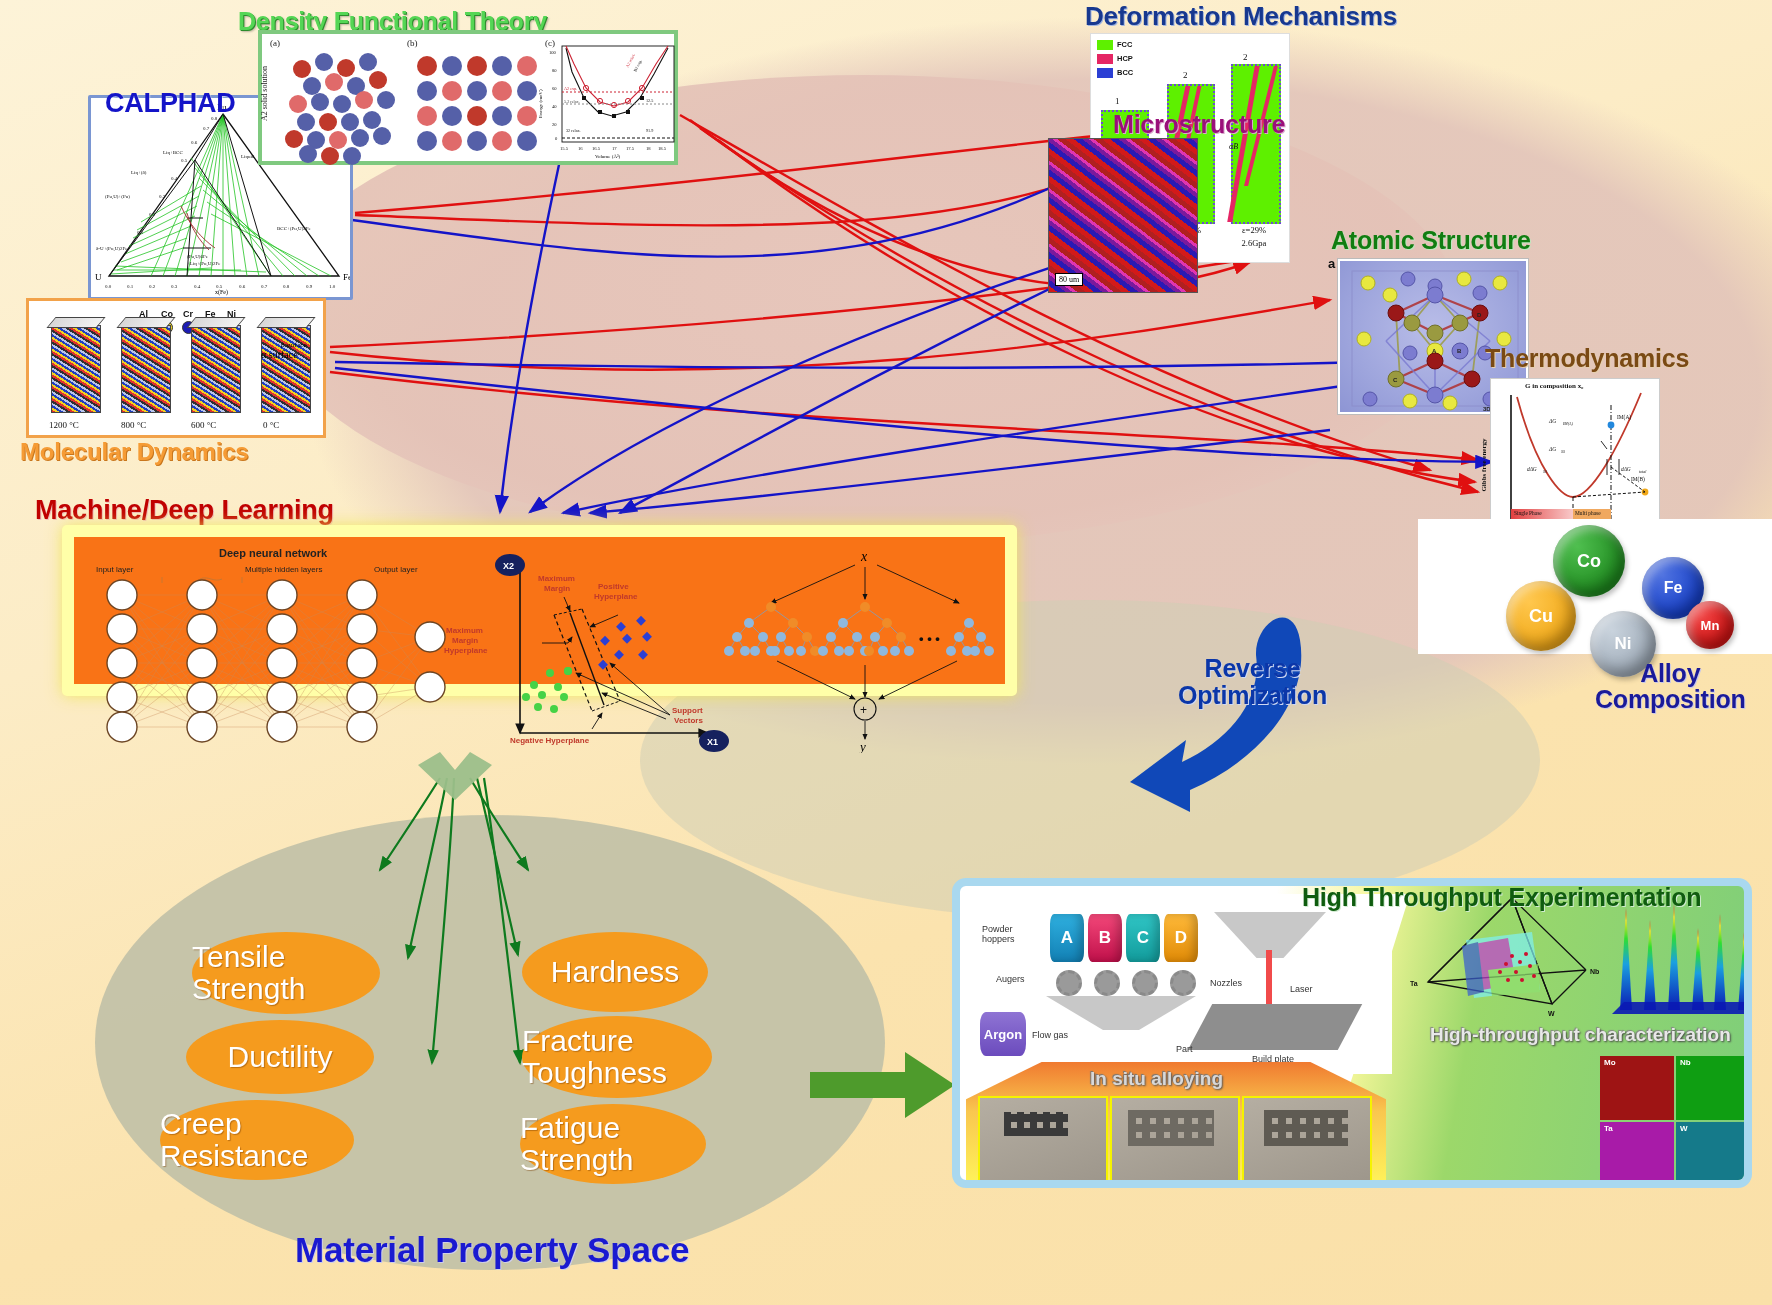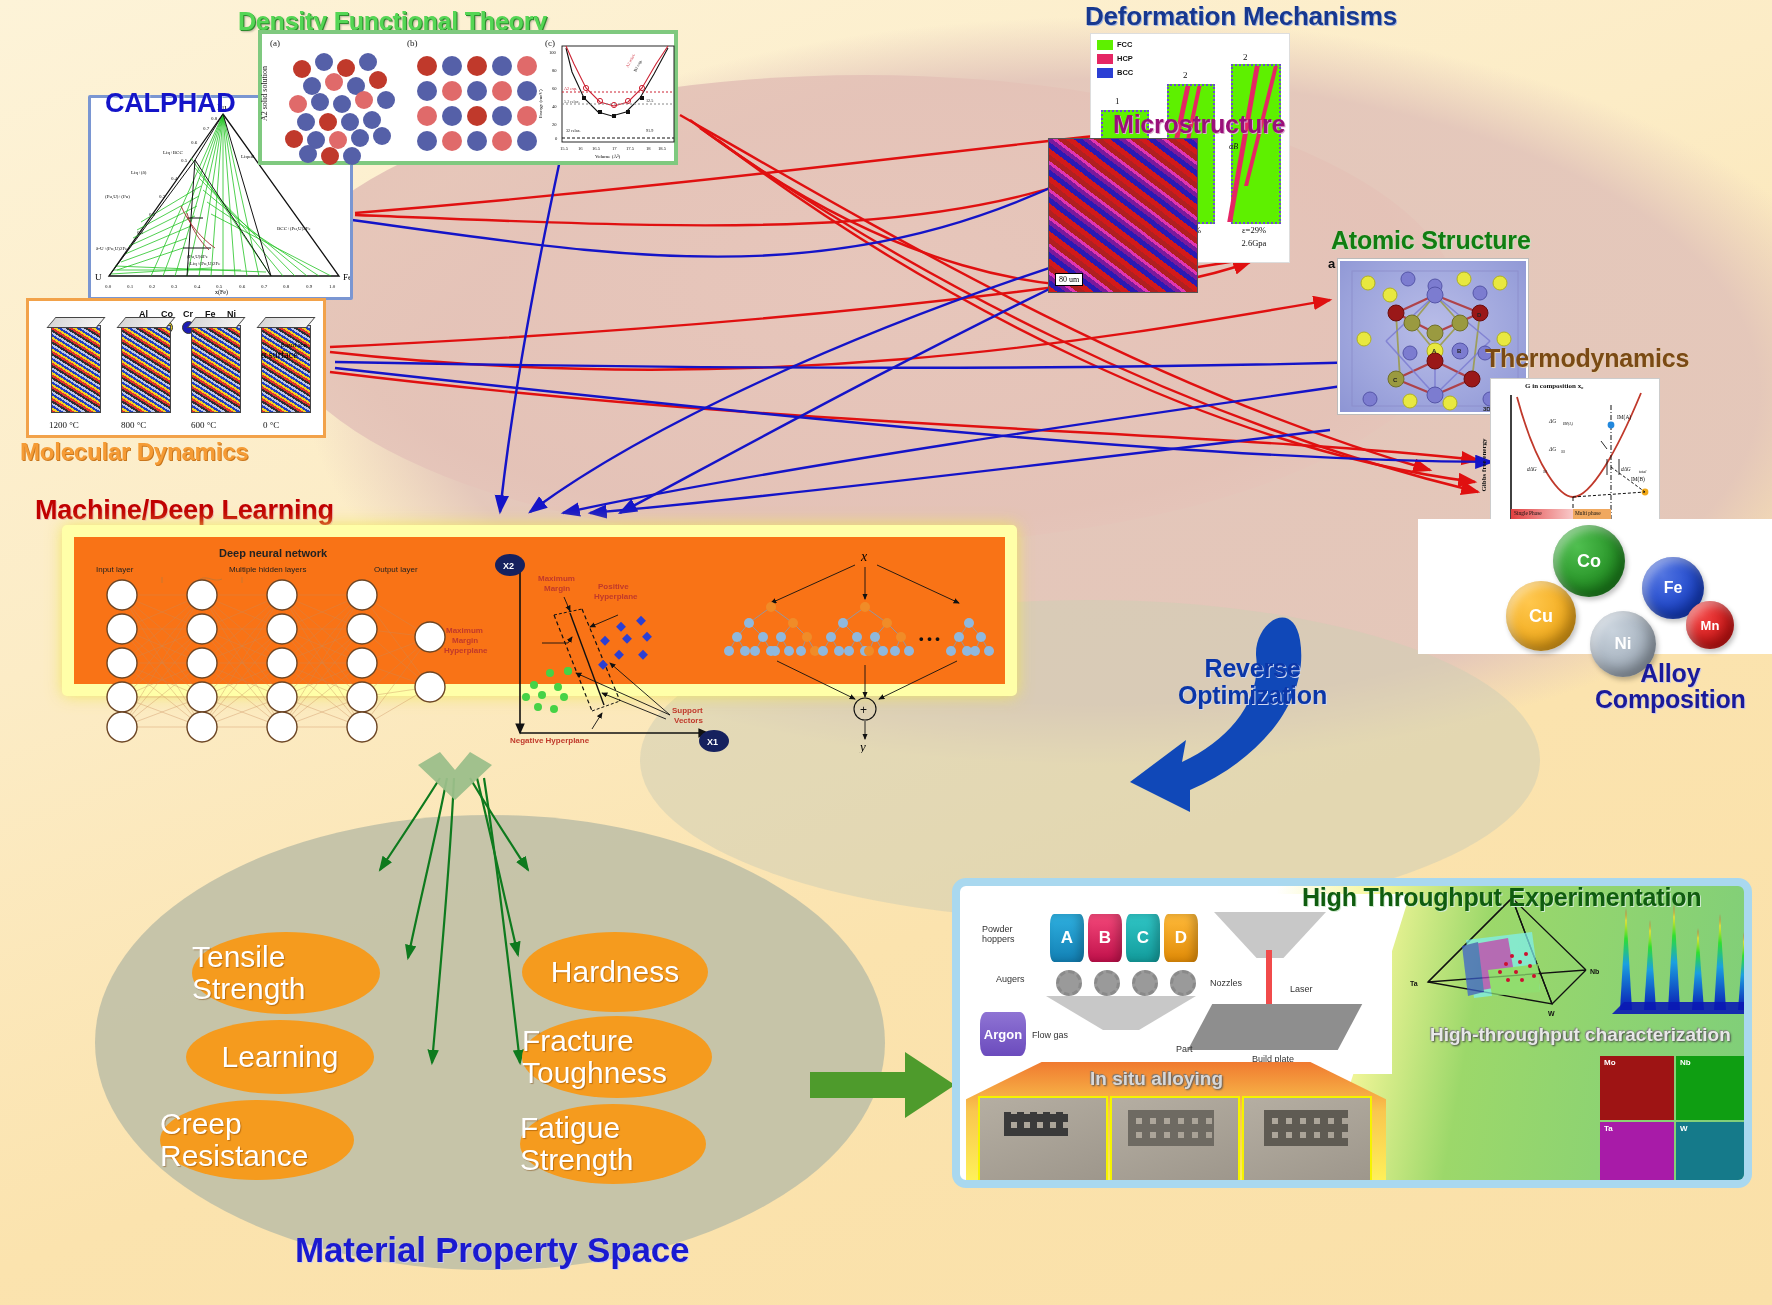--- a/index.html
+++ b/index.html
@@ -578,21 +578,21 @@
 <div class="title" id="alloy-title">
   <div>Alloy</div>
   <div>Composition</div>
 </div>
 
 <div class="title" id="ml-title">Machine/Deep Learning</div>
 <div class="panel" id="ml-panel">
 
   <div class="mlsub" style="left:145px;top:10px;font-size:11px;font-weight:bold;">Deep neural network</div>
   <div class="mlsub" style="left:22px;top:28px;">Input layer</div>
-  <div class="mlsub" style="left:155px;top:28px;">Multiple hidden layers</div>
+  <div class="mlsub" style="left:171px;top:28px;">Multiple hidden layers</div>
   <div class="mlsub" style="left:300px;top:28px;">Output layer</div>
   <svg width="380" height="200" style="left:8px;top:40px;">
     <g stroke="#c98a5a" stroke-width="0.5" opacity=".75">
       <path d="M40,18 L120,18 M40,18 L120,52 M40,18 L120,86 M40,18 L120,120 M40,18 L120,150
                M40,52 L120,18 M40,52 L120,52 M40,52 L120,86 M40,52 L120,120 M40,52 L120,150
                M40,86 L120,18 M40,86 L120,52 M40,86 L120,86 M40,86 L120,120 M40,86 L120,150
                M40,120 L120,18 M40,120 L120,52 M40,120 L120,86 M40,120 L120,120 M40,120 L120,150
                M40,150 L120,18 M40,150 L120,52 M40,150 L120,86 M40,150 L120,120 M40,150 L120,150"></path>
       <path d="M120,18 L200,18 M120,18 L200,52 M120,18 L200,86 M120,18 L200,120 M120,18 L200,150
                M120,52 L200,18 M120,52 L200,52 M120,52 L200,86 M120,52 L200,120 M120,52 L200,150
@@ -781,21 +781,21 @@
 
 <div class="title" id="ro-title">
   <div>Reverse</div>
   <div>Optimization</div>
 </div>
 
 <div class="prop" style="left:192px;top:932px;width:188px;height:82px;">
   <span>Tensile Strength</span>
 </div>
 <div class="prop" style="left:186px;top:1020px;width:188px;height:74px;">
-  <span>Learning</span>
+  <span>Ductility</span>
 </div>
 <div class="prop" style="left:160px;top:1100px;width:194px;height:80px;">
   <span>Creep Resistance</span>
 </div>
 <div class="prop" style="left:522px;top:932px;width:186px;height:80px;">
   <span>Hardness</span>
 </div>
 <div class="prop" style="left:522px;top:1016px;width:190px;height:82px;">
   <span>Fracture Toughness</span>
 </div>

